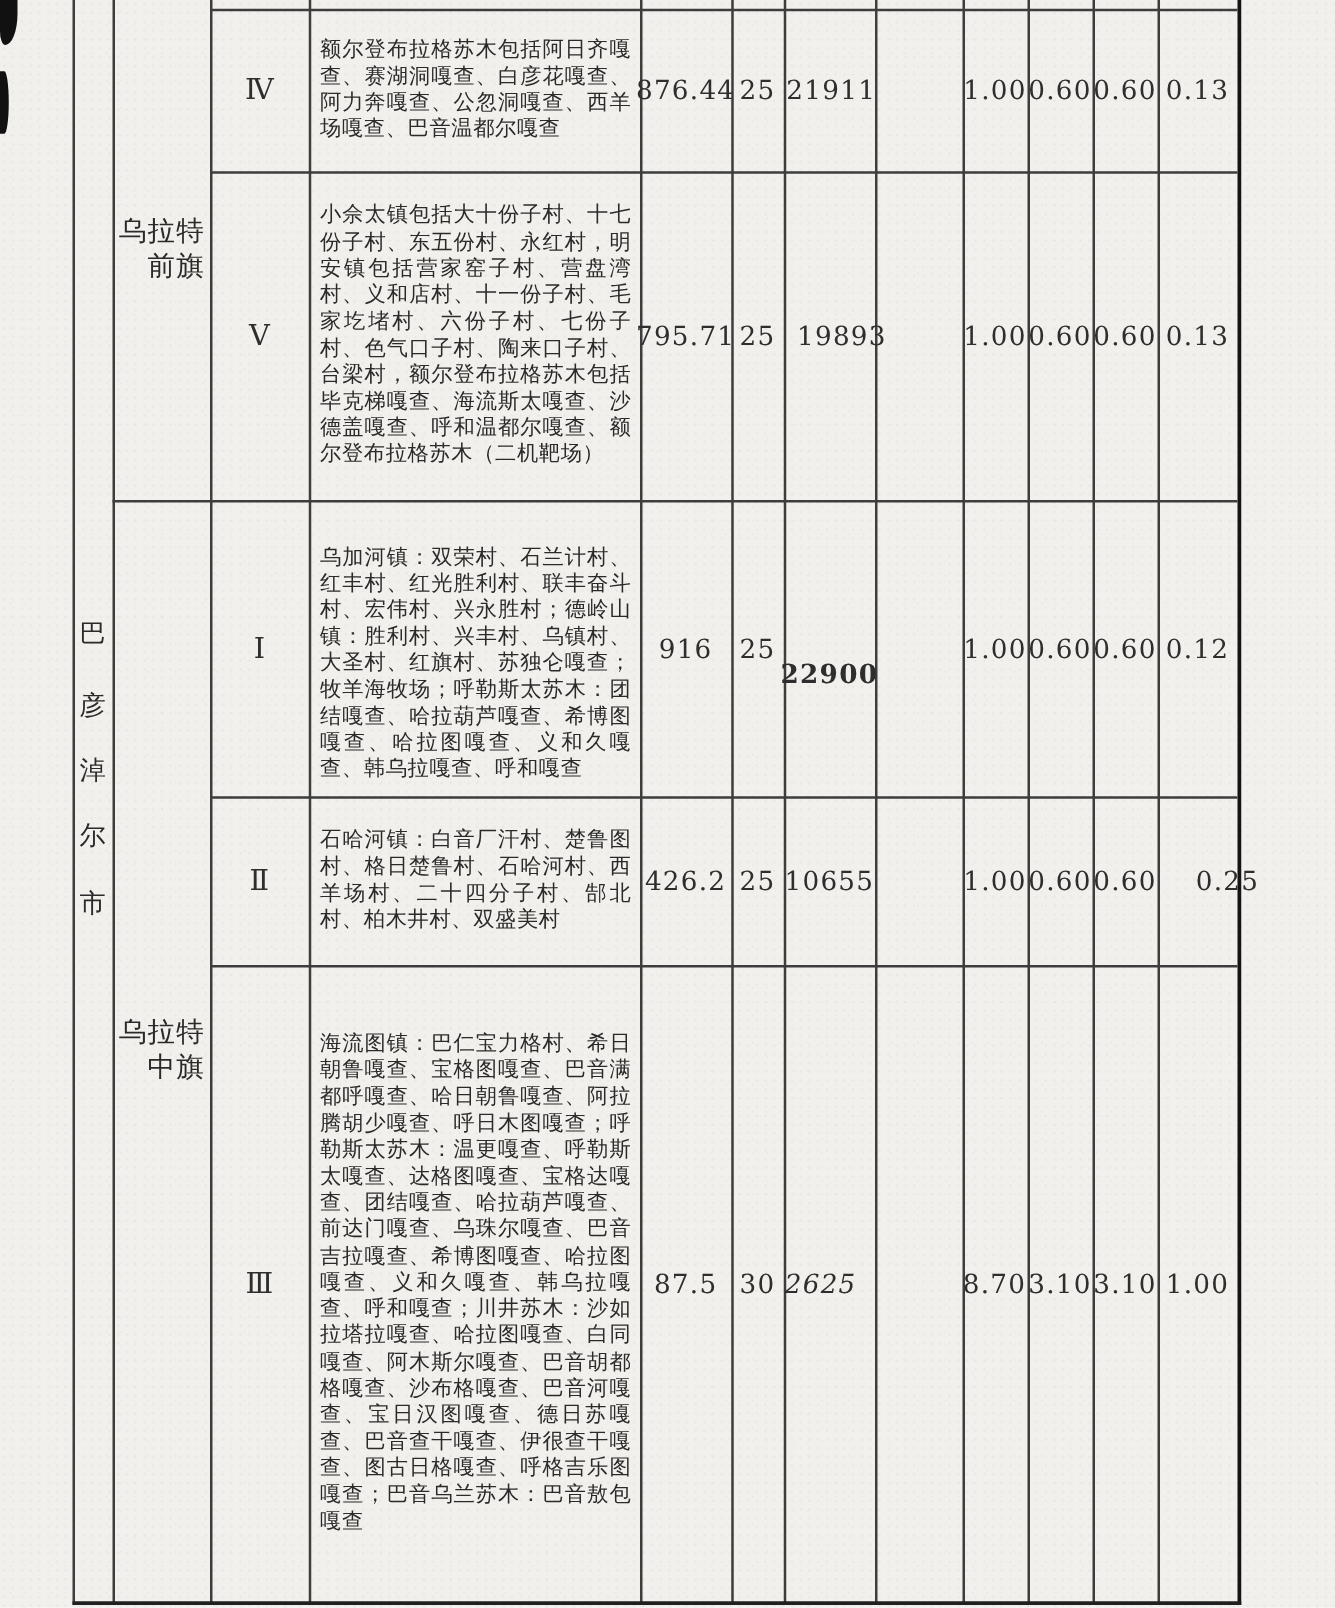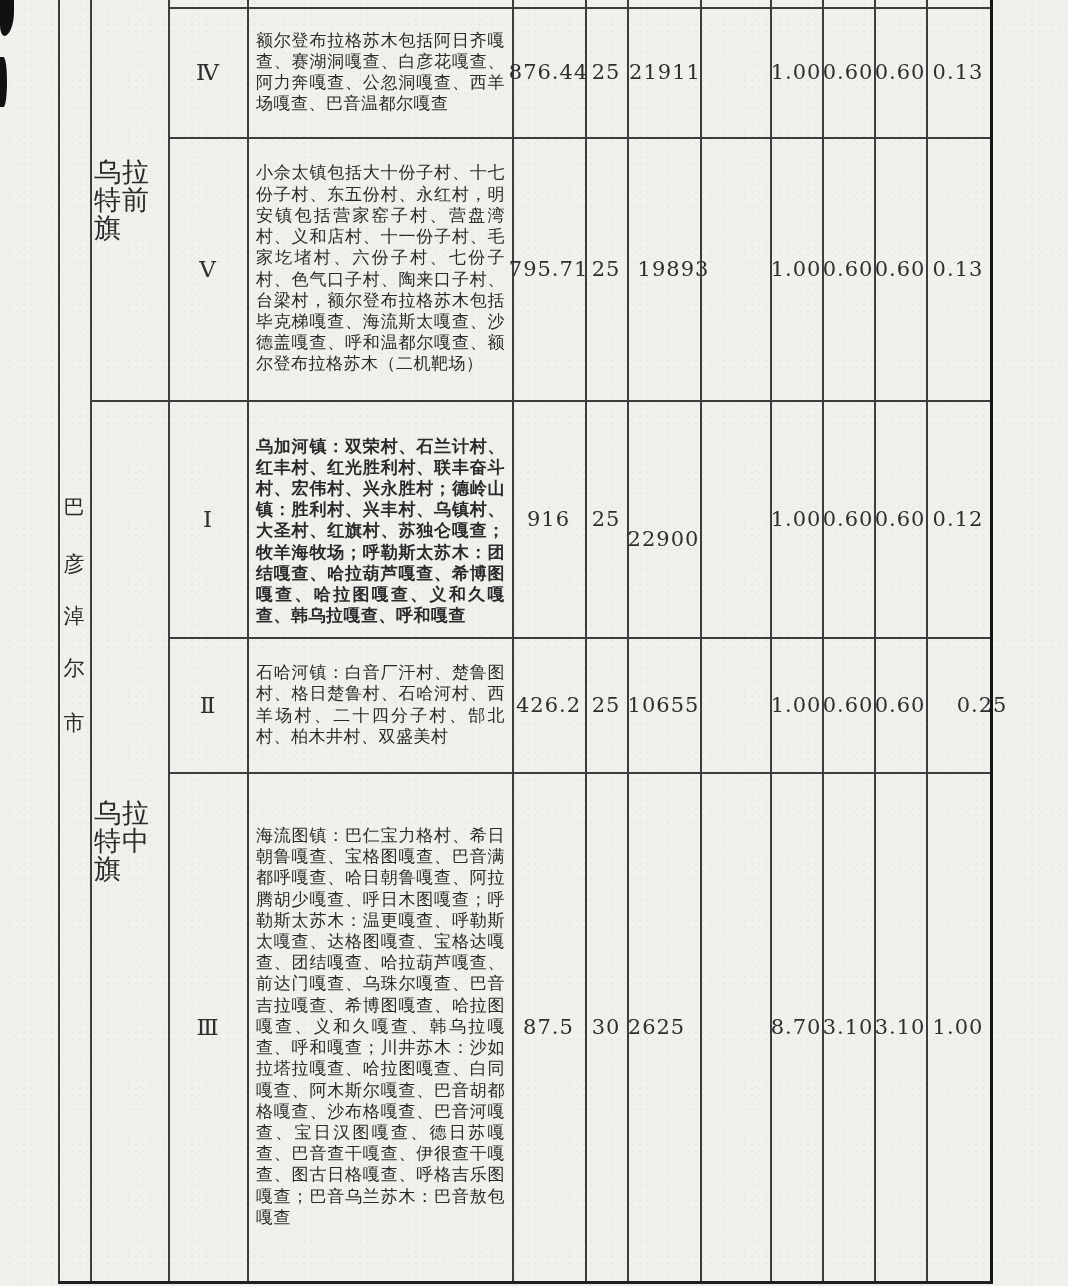--- a/index.html
+++ b/index.html
@@ -28,21 +28,21 @@
   .desc-text{
     display:block;width:100%;
     font-size:17px;line-height:21.2px;
     text-align:justify;
     letter-spacing:0.5px;
     color:#2a2a2a;
   }
   .num{font-size:21px;letter-spacing:1px;color:#2e2e2e;}
   .grade{font-size:23px;color:#2e2e2e;}
   .banner-label{
-    font-size:27px;line-height:28px;text-align:left;
+    font-size:22px;line-height:28px;text-align:right;
     width:70px;letter-spacing:1px;color:#2a2a2a;
   }
   .city-label{
     position:absolute;left:58px;top:482px;width:32px;
     writing-mode:vertical-lr;text-orientation:upright;
     font-size:21px;letter-spacing:53px;line-height:32px;
     color:#2a2a2a;
   }
   .artifact{position:absolute;background:#111;}
   .a1{left:0;top:0;width:14px;height:36px;border-radius:0 0 70% 30%;}
@@ -103,21 +103,21 @@
     <div class="cell" style="left:169px;top:773px;width:77px;height:507px;">
       <span class="grade">Ⅲ</span>
     </div>
 
     <div class="cell desc-cell" style="left:256px;top:8px;width:249px;height:128px;">
       <span class="desc-text">额尔登布拉格苏木包括阿日齐嘎查、赛湖洞嘎查、白彦花嘎查、阿力奔嘎查、公忽洞嘎查、西羊场嘎查、巴音温都尔嘎查</span>
     </div>
     <div class="cell desc-cell" style="left:256px;top:138px;width:249px;height:261px;">
       <span class="desc-text">小佘太镇包括大十份子村、十七份子村、东五份村、永红村，明安镇包括营家窑子村、营盘湾村、义和店村、十一份子村、毛家圪堵村、六份子村、七份子村、色气口子村、陶来口子村、台梁村，额尔登布拉格苏木包括毕克梯嘎查、海流斯太嘎查、沙德盖嘎查、呼和温都尔嘎查、额尔登布拉格苏木（二机靶场）</span>
     </div>
-    <div class="cell desc-cell" style="left:256px;top:401px;width:249px;height:260px;font-weight:bold;">
+    <div class="cell desc-cell" style="left:256px;top:401px;width:249px;height:260px;">
       <span class="desc-text">乌加河镇：双荣村、石兰计村、红丰村、红光胜利村、联丰奋斗村、宏伟村、兴永胜村；德岭山镇：胜利村、兴丰村、乌镇村、大圣村、红旗村、苏独仑嘎查；牧羊海牧场；呼勒斯太苏木：团结嘎查、哈拉葫芦嘎查、希博图嘎查、哈拉图嘎查、义和久嘎查、韩乌拉嘎查、呼和嘎查</span>
     </div>
     <div class="cell desc-cell" style="left:256px;top:638px;width:249px;height:133px;">
       <span class="desc-text">石哈河镇：白音厂汗村、楚鲁图村、格日楚鲁村、石哈河村、西羊场村、二十四分子村、郜北村、柏木井村、双盛美村</span>
     </div>
     <div class="cell desc-cell" style="left:256px;top:773px;width:249px;height:507px;">
       <span class="desc-text">海流图镇：巴仁宝力格村、希日朝鲁嘎查、宝格图嘎查、巴音满都呼嘎查、哈日朝鲁嘎查、阿拉腾胡少嘎查、呼日木图嘎查；呼勒斯太苏木：温更嘎查、呼勒斯太嘎查、达格图嘎查、宝格达嘎查、团结嘎查、哈拉葫芦嘎查、前达门嘎查、乌珠尔嘎查、巴音吉拉嘎查、希博图嘎查、哈拉图嘎查、义和久嘎查、韩乌拉嘎查、呼和嘎查；川井苏木：沙如拉塔拉嘎查、哈拉图嘎查、白同嘎查、阿木斯尔嘎查、巴音胡都格嘎查、沙布格嘎查、巴音河嘎查、宝日汉图嘎查、德日苏嘎查、巴音查干嘎查、伊很查干嘎查、图古日格嘎查、呼格吉乐图嘎查；巴音乌兰苏木：巴音敖包嘎查</span>
     </div>
 
     <div class="cell" style="left:513px;top:8px;width:71px;height:128px;">
@@ -169,21 +169,21 @@
     <div class="cell" style="left:927px;top:138px;width:62px;height:261px;">
         <span class="num">0.13</span>
       </div>
 
     <div class="cell" style="left:513px;top:401px;width:71px;height:235px;">
         <span class="num">916</span>
       </div>
     <div class="cell" style="left:586px;top:401px;width:40px;height:235px;">
         <span class="num">25</span>
       </div>
-    <div class="cell" style="left:628px;top:401px;width:71px;height:275px;">
+    <div class="cell" style="left:628px;top:401px;width:71px;height:275px;font-weight:bold;">
         <span class="num">22900</span>
       </div>
     <div class="cell" style="left:701px;top:401px;width:68px;height:235px;">
         <span class="num"></span>
       </div>
     <div class="cell" style="left:771px;top:401px;width:50px;height:235px;">
         <span class="num">1.00</span>
       </div>
     <div class="cell" style="left:823px;top:401px;width:50px;height:235px;">
         <span class="num">0.60</span>
@@ -219,27 +219,27 @@
     <div class="cell" style="left:927px;top:638px;width:62px;height:133px;padding-left:48px;">
         <span class="num">0.25</span>
       </div>
 
     <div class="cell" style="left:513px;top:773px;width:71px;height:507px;">
         <span class="num">87.5</span>
       </div>
     <div class="cell" style="left:586px;top:773px;width:40px;height:507px;">
         <span class="num">30</span>
       </div>
-    <div class="cell" style="left:628px;top:773px;width:57px;height:507px;">
+    <div class="cell" style="left:628px;top:773px;width:57px;height:507px;font-style:italic;">
         <span class="num">2625</span>
       </div>
     <div class="cell" style="left:701px;top:773px;width:68px;height:507px;">
         <span class="num"></span>
       </div>
-    <div class="cell" style="left:771px;top:773px;width:50px;height:507px;">
+    <div class="cell" style="left:771px;top:773px;width:50px;height:507px;justify-content:flex-end;">
         <span class="num">8.70</span>
       </div>
     <div class="cell" style="left:823px;top:773px;width:50px;height:507px;">
         <span class="num">3.10</span>
       </div>
     <div class="cell" style="left:875px;top:773px;width:50px;height:507px;">
         <span class="num">3.10</span>
       </div>
     <div class="cell" style="left:927px;top:773px;width:62px;height:507px;">
         <span class="num">1.00</span>

